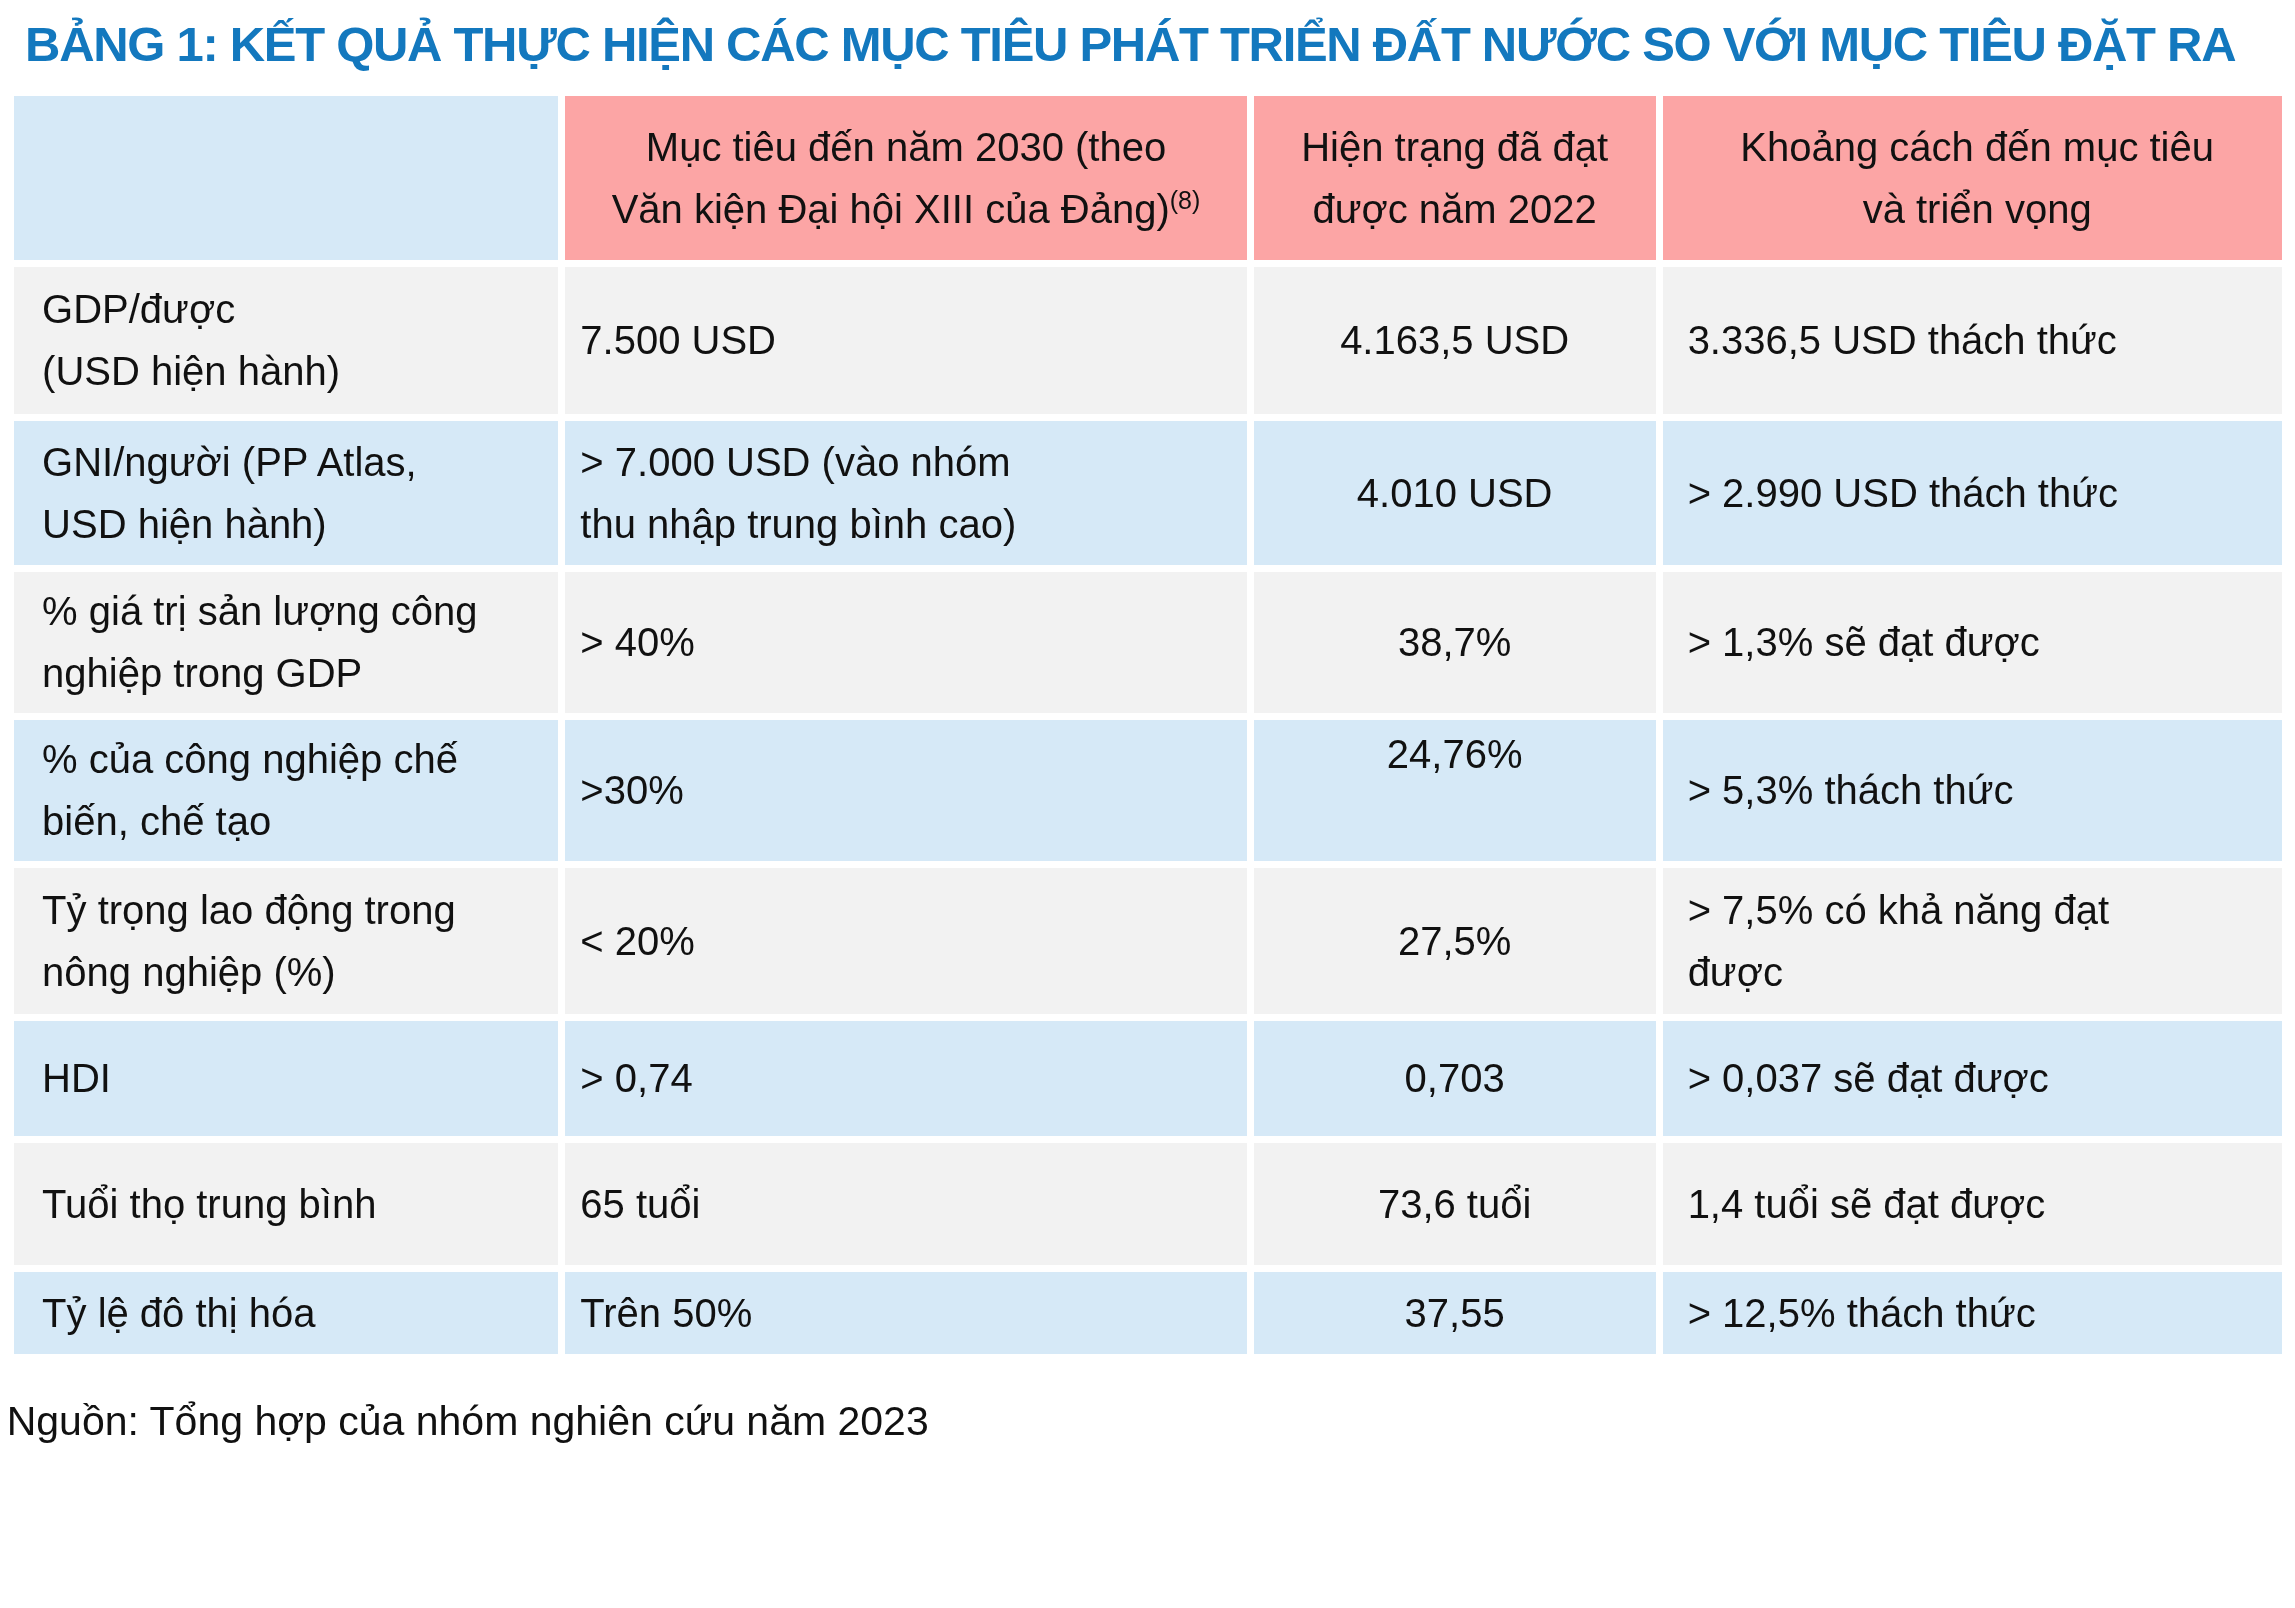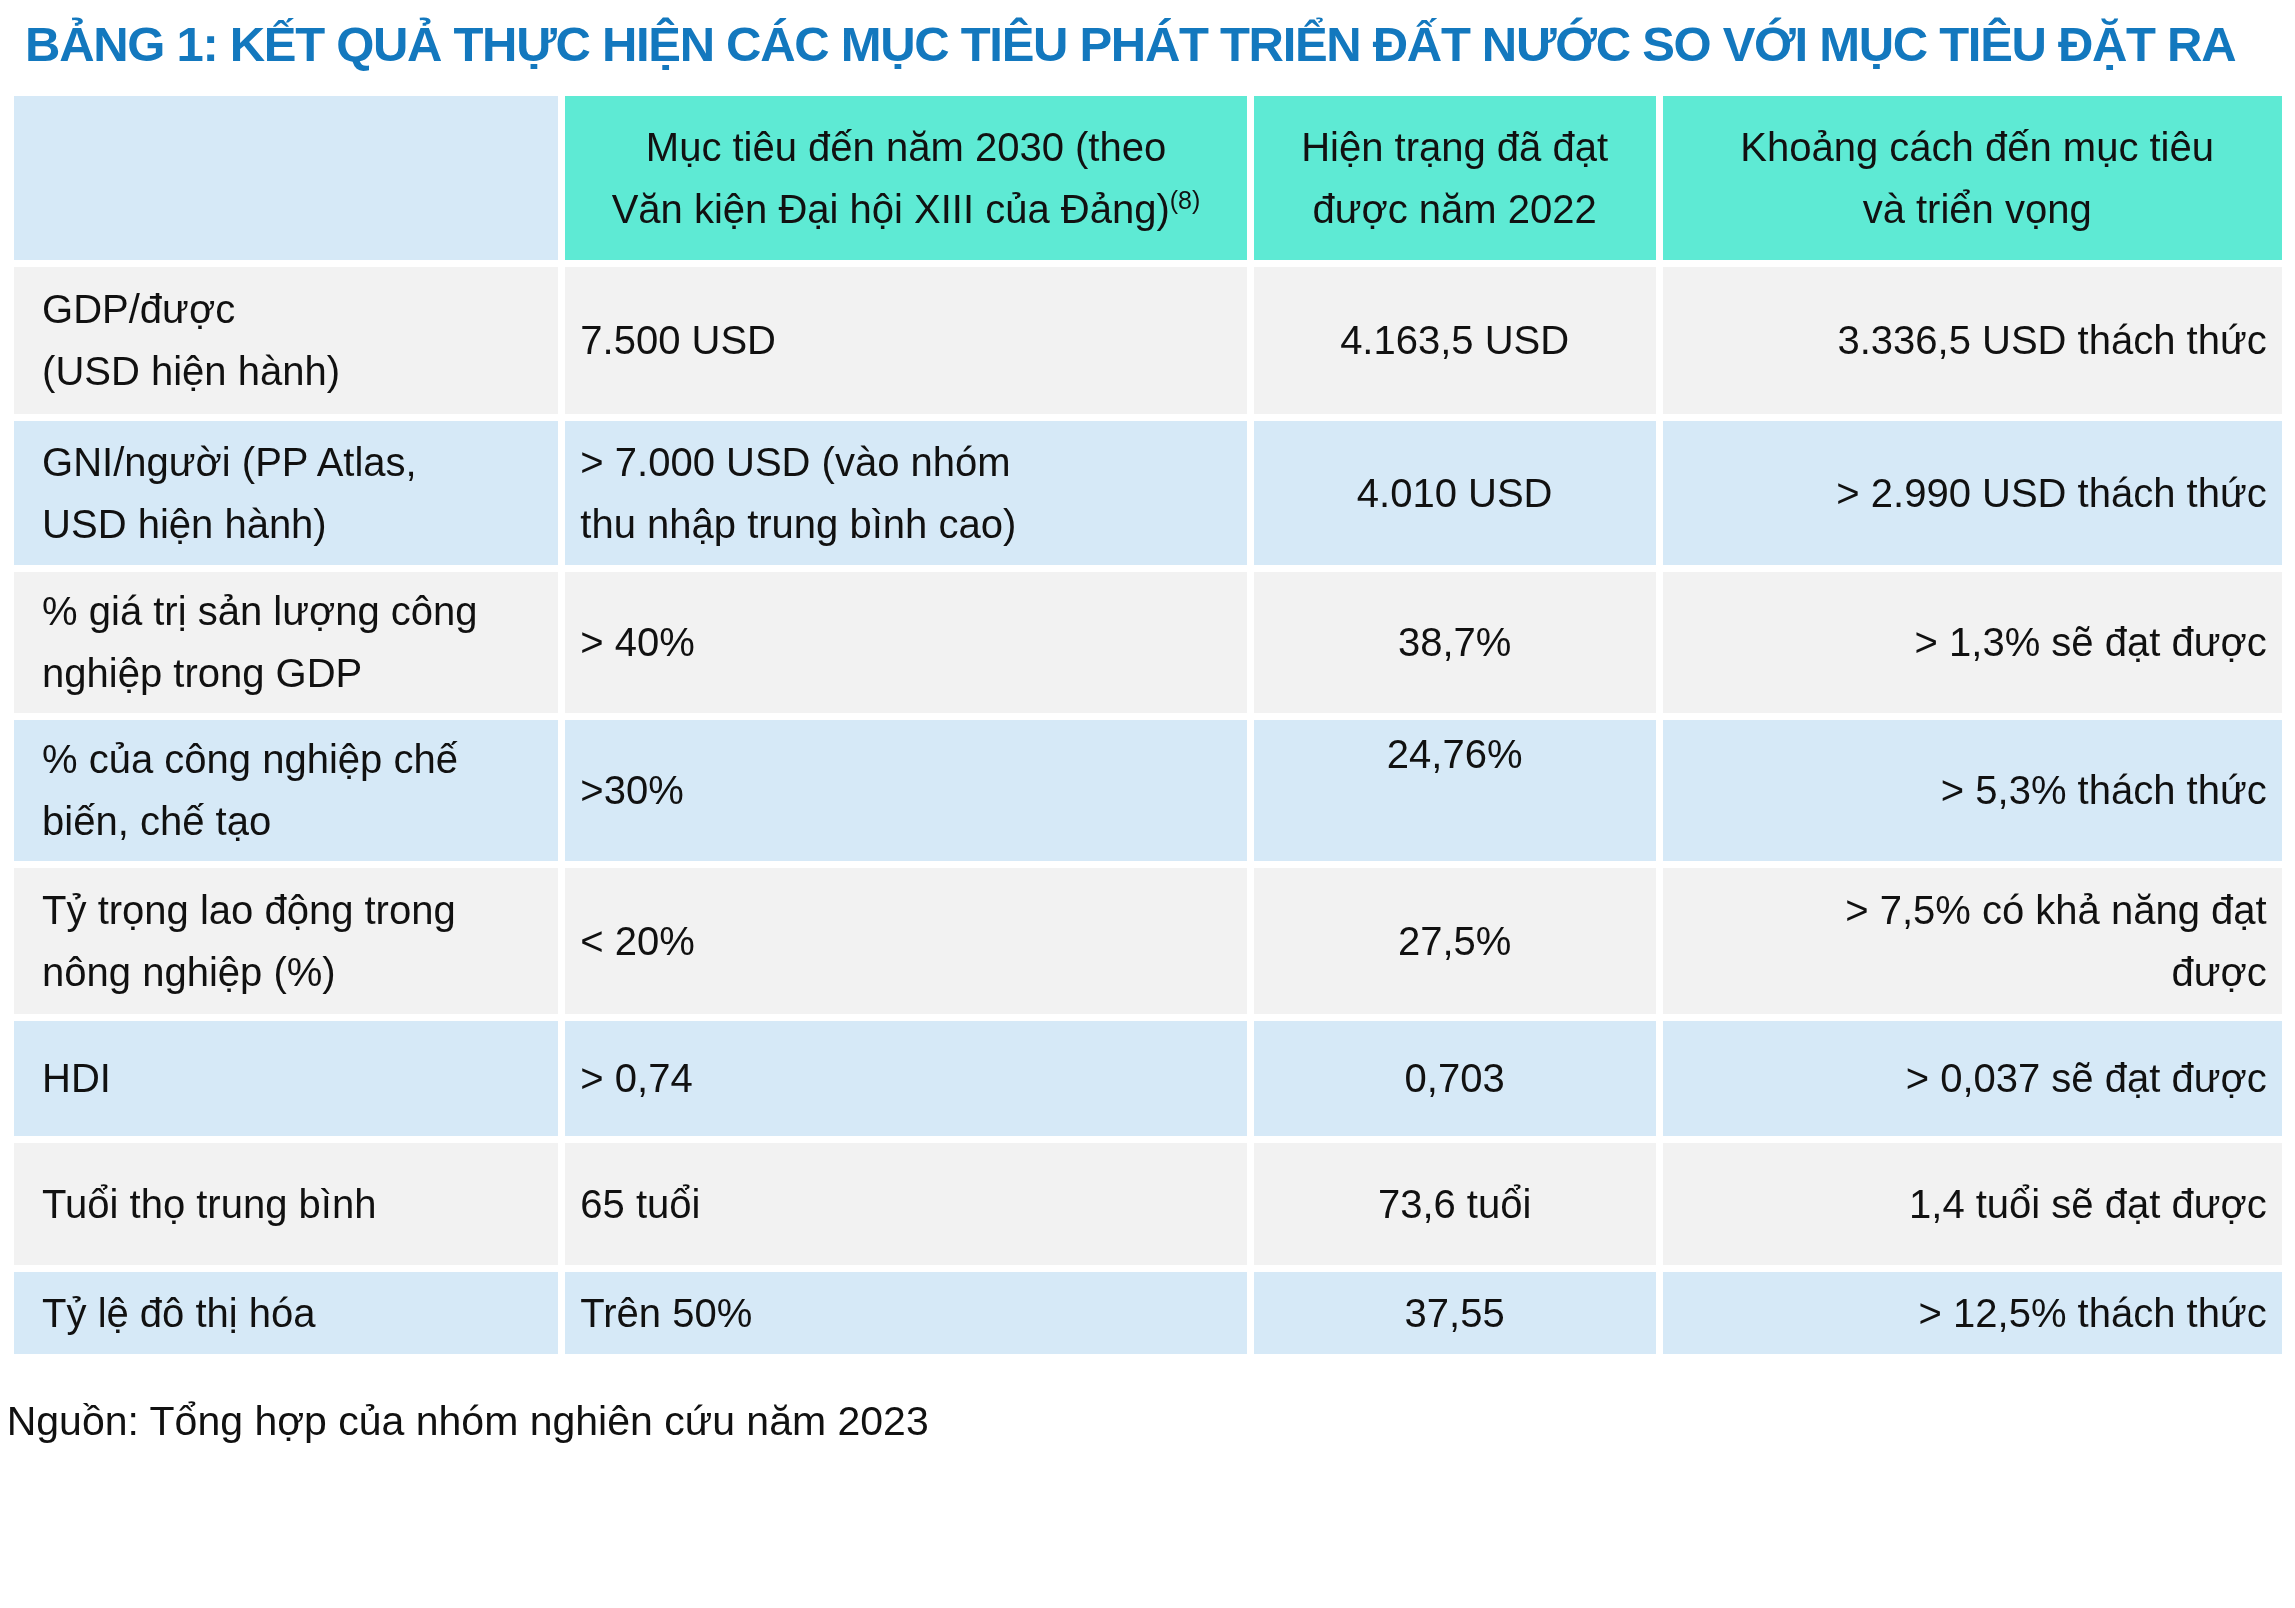--- a/index.html
+++ b/index.html
@@ -39,29 +39,29 @@
   col.c4 { width: 616px; }
   td, th {
     font-size: 40px;
     font-weight: 400;
     line-height: 1.55;
     vertical-align: middle;
     white-space: pre-line;
     padding: 8.4px 15px;
     box-sizing: border-box;
   }
-  thead th { background: #5eead4; height: 164px; text-align: center; }
+  thead th { background: #fca5a5; height: 164px; text-align: center; }
   thead th.h-gap { text-align: center; padding-left: 25px; }
   thead th.h-empty { background: #d6e9f7; }
   tbody tr:nth-child(odd) td  { background: #f2f2f2; }
   tbody tr:nth-child(even) td { background: #d6e9f7; }
   td.label  { text-align: left; padding-left: 28.4px; }
   td.target { }
   td.current{ text-align: center; }
-  td.gap    { text-align: right; padding-left: 25px; }
+  td.gap    { text-align: left; padding-left: 25px; }
   td.vtop   { vertical-align: top; padding-top: 3px; }
   tr.r1 { height: 147px; }
   tr.r2 { height: 144px; }
   tr.r3 { height: 139px; }
   tr.r4 { height: 137px; }
   tr.r5 { height: 142px; }
   tr.r6 { height: 146px; margin-left: 44px; }
   tr.r7 { height: 115px; }
   tr.r8 { height: 122px; }
   tr.r9 { height: 82px; }

